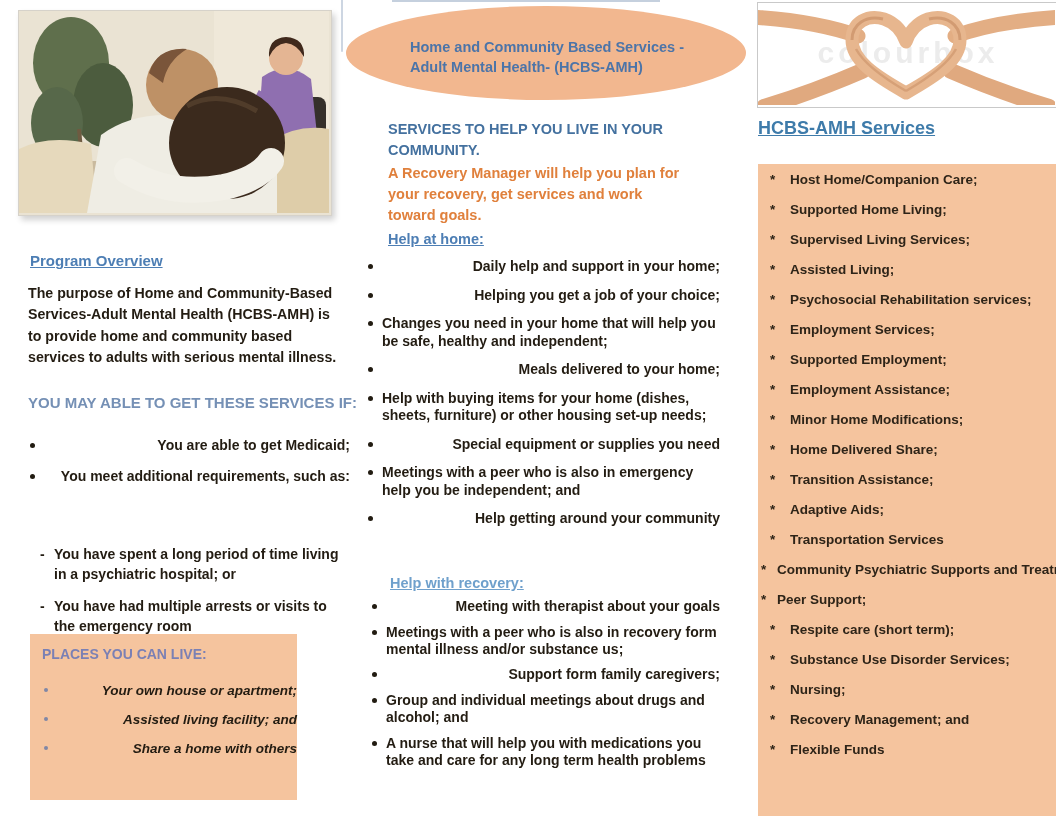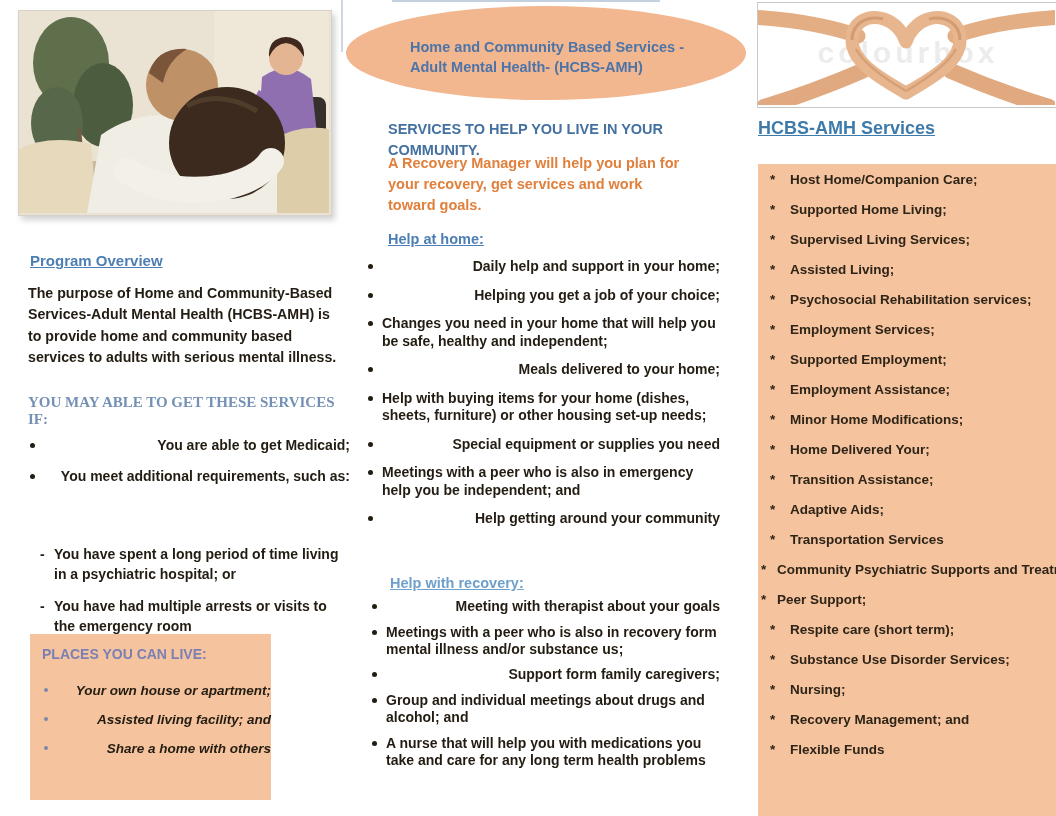--- a/index.html
+++ b/index.html
@@ -8,43 +8,43 @@
     font-family:"Liberation Sans",sans-serif;color:#231c12;overflow:hidden;
   }
   .abs{position:absolute;}
 
   
   .photo-frame{left:18px;top:10px;width:312px;height:204px;border:1px solid #d6d2ca;
     box-shadow:3px 4px 6px rgba(0,0,0,.18);background:#eae3d3;}
   .overview-title{left:30px;top:252px;font-size:15px;font-weight:700;color:#4d7eb4;
     text-decoration:underline;}
   .overview-body{left:28px;top:283px;width:318px;font-size:14.2px;line-height:1.5;font-weight:700;}
-  .elig-heading{left:28px;top:394px;width:330px;font-size:15px;font-weight:700;color:#7590b5;font-family:Liberation Serif, serif;}
+  .elig-heading{left:28px;top:394px;width:330px;font-size:15px;font-weight:700;color:#7590b5;}
   .elig-list{left:28px;top:436px;width:322px;font-size:14px;font-weight:700;}
   .li{display:flex;align-items:flex-start;margin-bottom:11px;line-height:1.4;justify-content:space-between;}
   .dot{flex:none;width:5px;height:5px;border-radius:50%;background:#221c12;margin:7px 9px 0 2px;}
   .sub-list{left:40px;top:545px;width:308px;font-size:14px;font-weight:700;}
   .sub-list .li{margin-bottom:13px;}
   .dash{flex:none;width:14px;}
-  .places-box{left:30px;top:634px;width:241px;height:166px;background:#f5c49e;
+  .places-box{left:30px;top:634px;width:267px;height:166px;background:#f5c49e;
     padding:12px 0 0 12px;box-sizing:border-box;}
   .places-heading{font-size:14px;font-weight:700;color:#7b80b4;}
   .places-list{margin-top:20px;font-size:13.5px;font-weight:700;}
   .places-list .li{margin-bottom:10px;font-style:italic;}
   .places-list .dot{width:4px;height:4px;background:#8087a6;margin-top:6px;}
 
   
   .crop-line-h{left:392px;top:0;width:268px;height:2px;background:#c5d0de;}
   .crop-line-v{left:341px;top:0;width:2px;height:52px;background:#cdd6e2;border-radius:0 0 2px 2px;}
   .banner-ellipse{left:346px;top:6px;width:400px;height:94px;border-radius:50%;background:#f2b78f;}
   .banner-title{left:410px;top:37px;width:290px;font-size:14.5px;font-weight:700;
     color:#4c74a8;line-height:1.4;}
   .intro-heading{left:388px;top:119px;width:312px;font-size:14.5px;font-weight:700;
     color:#44719f;line-height:1.45;}
-  .intro-text{left:388px;top:153px;width:302px;font-size:14.5px;font-weight:700;
+  .intro-text{left:388px;top:163px;width:302px;font-size:14.5px;font-weight:700;
     color:#e0803c;line-height:1.45;}
   .section-heading{font-size:14.5px;font-weight:700;text-decoration:underline;}
   .help-home-heading{left:388px;top:231px;color:#4d7eb4;}
   .help-home-list{left:366px;top:258px;width:354px;font-size:14px;font-weight:700;}
   .help-home-list .li{margin-bottom:11px;line-height:1.25;}
   .help-home-list .dot{margin-top:6px;}
   .help-recovery-heading{left:390px;top:575px;color:#6fa0cc;}
   .help-recovery-list{left:370px;top:598px;width:350px;font-size:14px;font-weight:700;}
   .help-recovery-list .li{margin-bottom:9px;line-height:1.2;}
   .help-recovery-list .dot{margin-top:6px;}
@@ -264,21 +264,21 @@
     <div class="svc-row">
       <span class="ast">*</span>
       <span>Employment Assistance;</span>
     </div>
     <div class="svc-row">
       <span class="ast">*</span>
       <span>Minor Home Modifications;</span>
     </div>
     <div class="svc-row">
       <span class="ast">*</span>
-      <span>Home Delivered Your;</span>
+      <span>Home Delivered Share;</span>
     </div>
     <div class="svc-row">
       <span class="ast">*</span>
       <span>Transition Assistance;</span>
     </div>
     <div class="svc-row">
       <span class="ast">*</span>
       <span>Adaptive Aids;</span>
     </div>
     <div class="svc-row">

